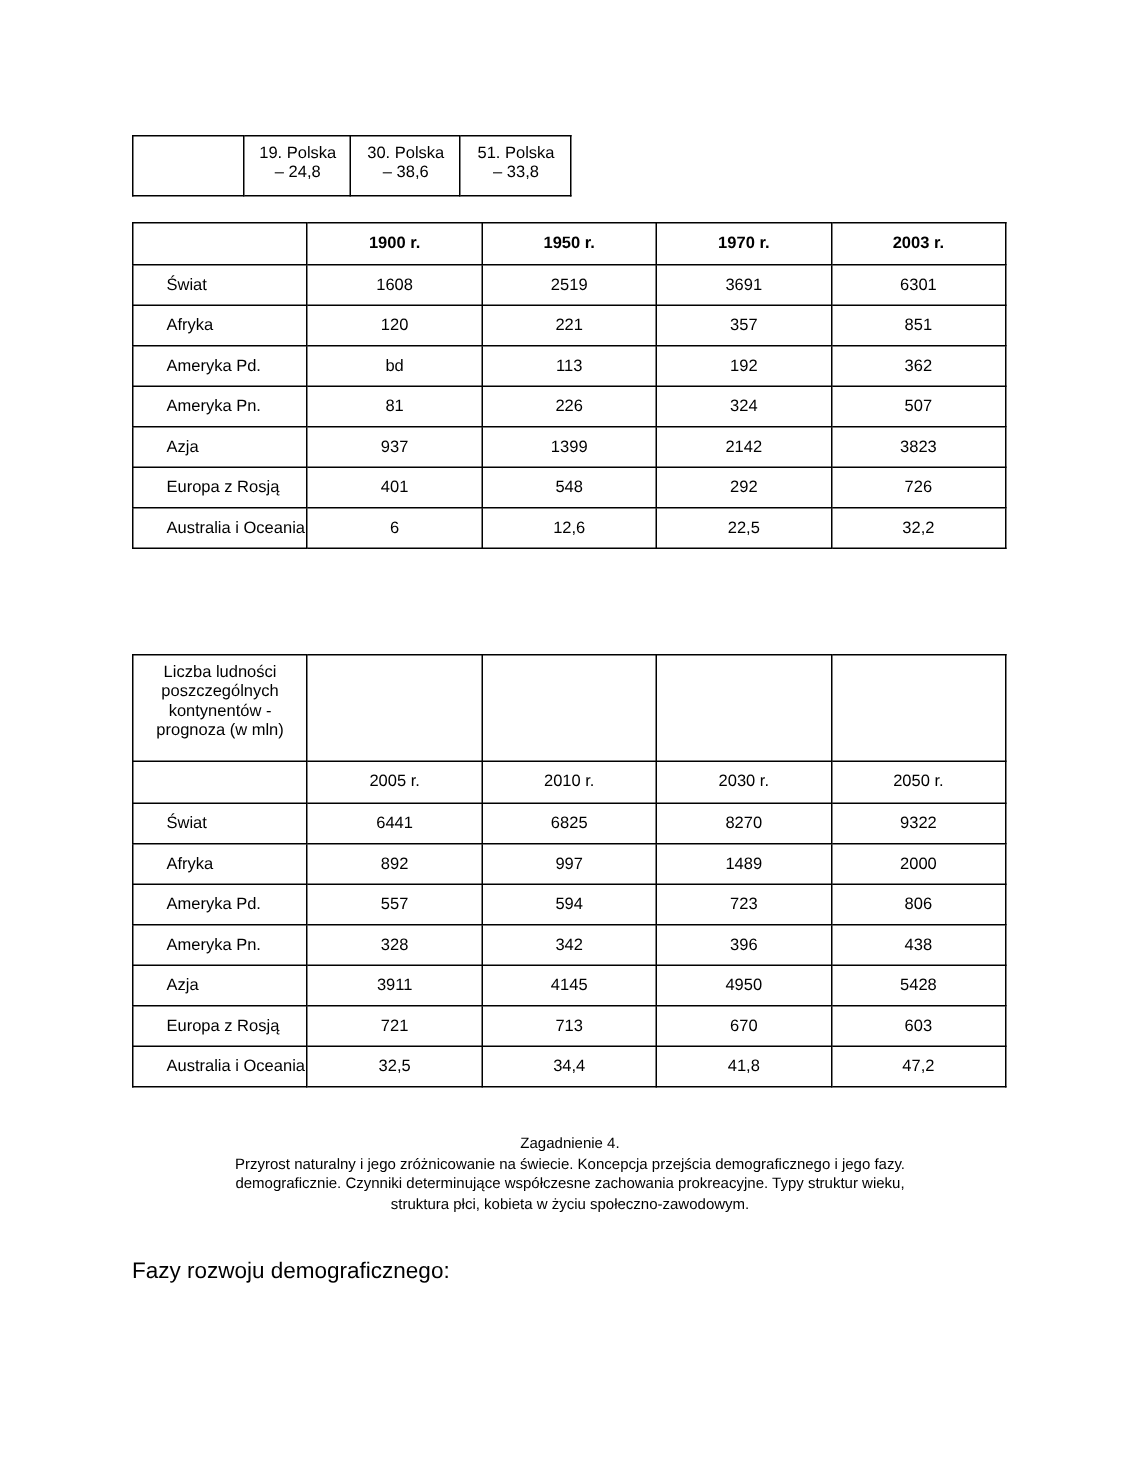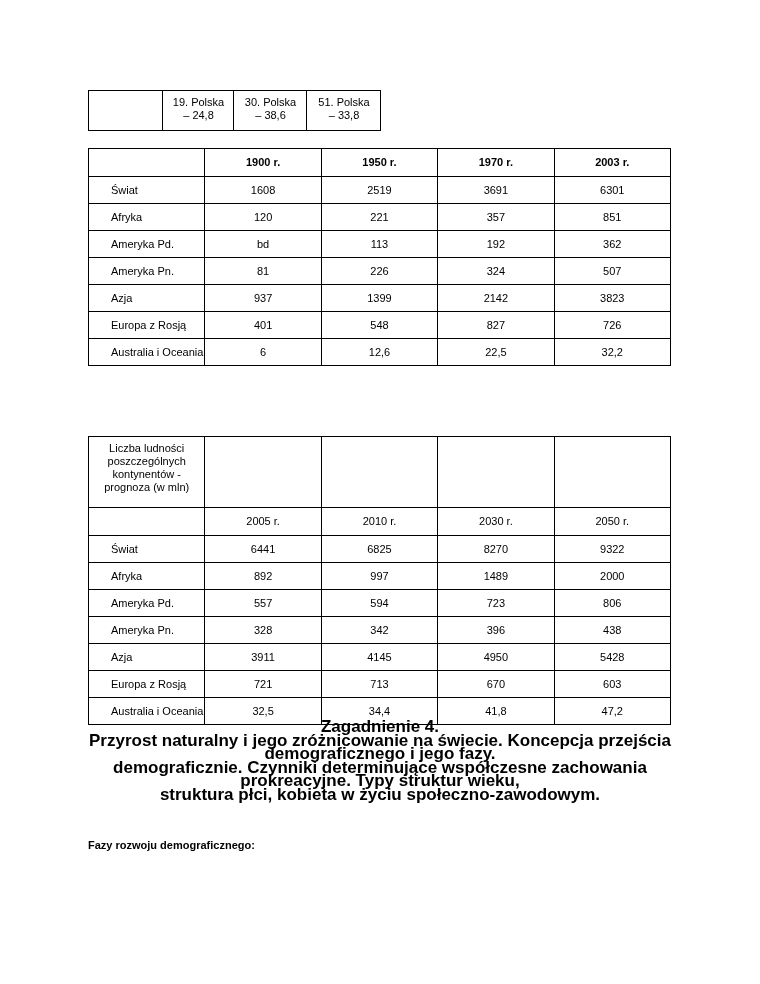--- a/index.html
+++ b/index.html
@@ -24,26 +24,26 @@
   #tbl-hist tr.r-title td { height: 52px; }
   #tbl-hist tr.r-year td { height: 27px; font-weight: bold; }
   #tbl-hist tr.r-data td { height: 26px; }
 
   #tbl-forecast { top: 436px; }
   #tbl-forecast tr.r-title td { height: 65px; }
   #tbl-forecast tr.r-year td { height: 27px; }
   #tbl-forecast tr.r-data td { height: 26px; }
 
   #topic {
-    position: absolute; left: 80px; width: 600px; top: 720px;
-    text-align: center; font-weight: bold; font-size: 17px; line-height: 13.5px;
+    position: absolute; left: 80px; width: 600px; top: 756px;
+    text-align: center; font-weight: normal; font-size: 10px; line-height: 13.5px;
   }
   #phases {
     position: absolute; left: 88px; top: 839px;
-    font-weight: bold; font-size: 11px;
+    font-weight: normal; font-size: 15px;
   }
 </style>
 </head>
 <body>
 
 <table id="tbl-top">
   <colgroup>
       <col style="width:74px">
       <col style="width:71px">
       <col style="width:73px">
@@ -109,21 +109,21 @@
         <td class="rowlabel">Azja</td>
         <td class="val">937</td>
         <td class="val">1399</td>
         <td class="val">2142</td>
         <td class="val">3823</td>
       </tr>
       <tr class="r-data">
         <td class="rowlabel">Europa z Rosją</td>
         <td class="val">401</td>
         <td class="val">548</td>
-        <td class="val">827</td>
+        <td class="val">292</td>
         <td class="val">726</td>
       </tr>
       <tr class="r-data">
         <td class="rowlabel">Australia i Oceania</td>
         <td class="val">6</td>
         <td class="val">12,6</td>
         <td class="val">22,5</td>
         <td class="val">32,2</td>
       </tr>
     </tbody>

